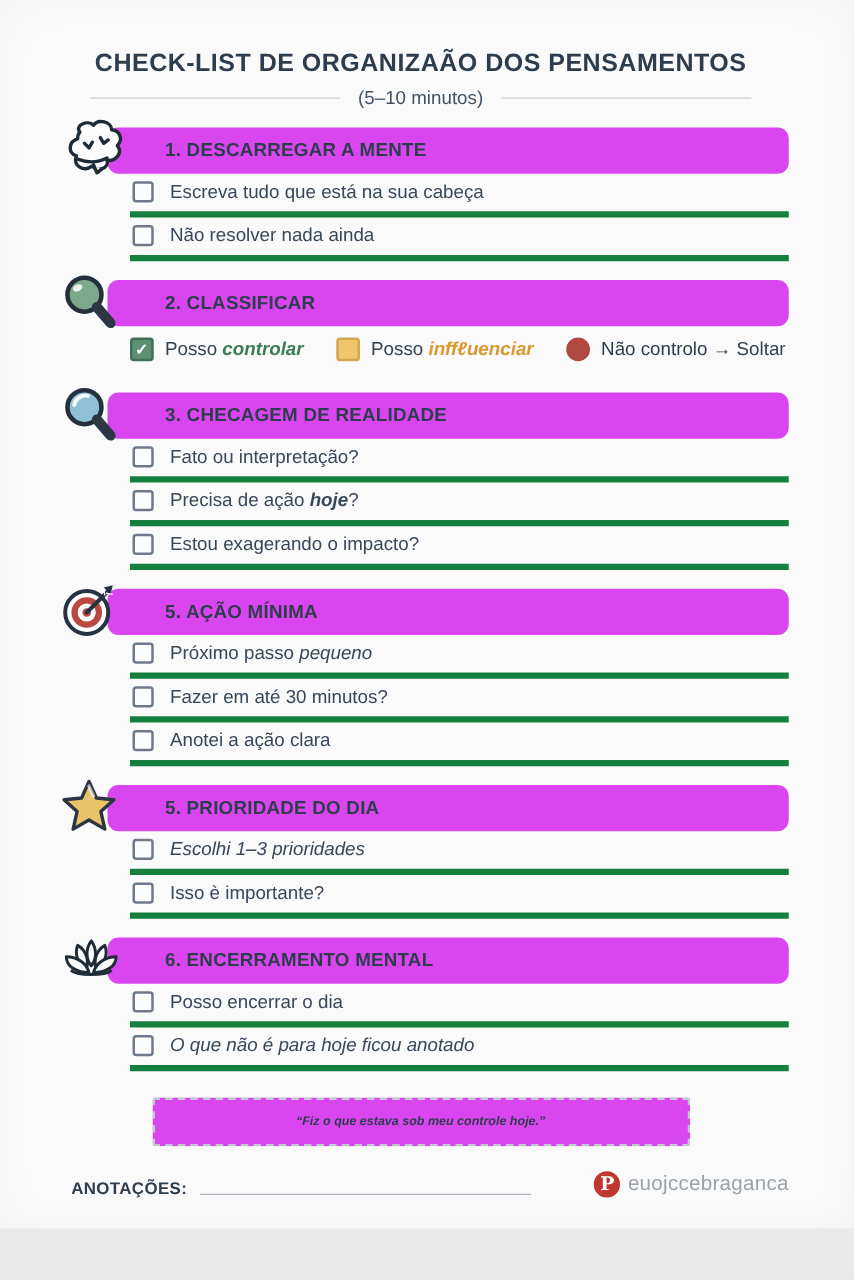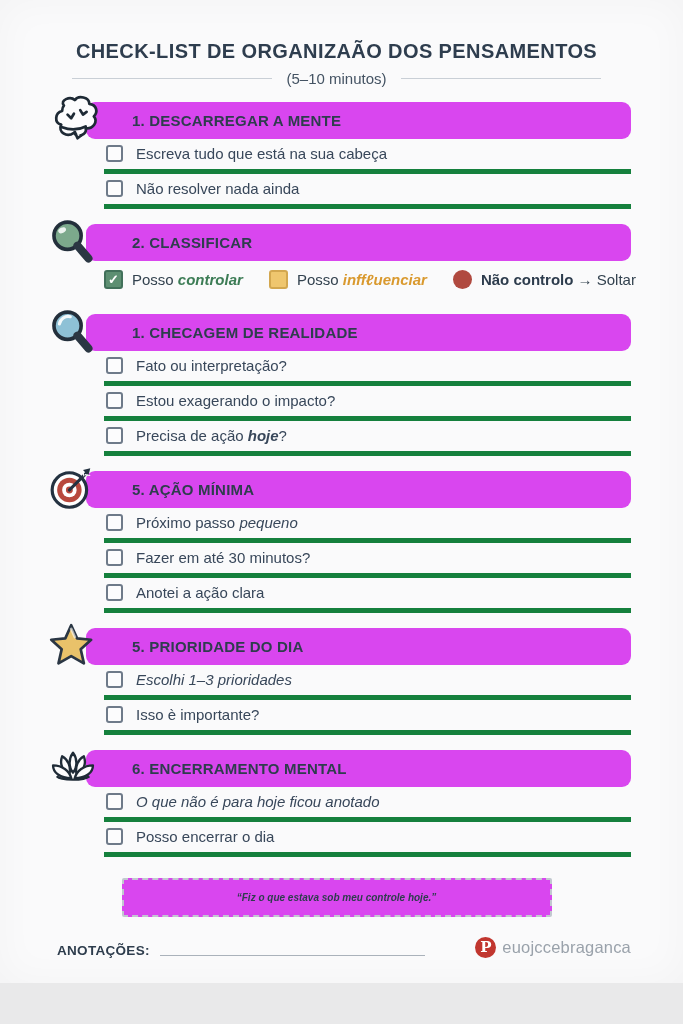--- a/index.html
+++ b/index.html
@@ -48,21 +48,21 @@
   .legend { margin-left:62px; display:flex; align-items:center; gap:26px; padding:9px 0 10px 0; }
   .legend-item { display:flex; align-items:center; gap:9px; font-size:15px; color:#33424f; white-space:nowrap; }
   .mark-check {
     width:19px; height:19px; border-radius:3px; background:#5d8f72; border:2px solid #41705a;
     color:#fff; font-size:13px; line-height:16px; text-align:center; font-weight:bold;
   }
   .mark-square { width:19px; height:19px; border-radius:3px; background:#efc66e; border:2px solid #d3a74f; }
   .mark-dot { width:19px; height:19px; border-radius:50%; background:#b0493f; }
   .t-green { color:#3c7c55; font-weight:bold; font-style:italic; }
   .t-orange { color:#d9992e; font-weight:bold; font-style:italic; }
-  .t-bold { font-weight:bold; color:#2d3c4d;text-align:right; }
+  .t-bold { font-weight:normal; color:#2d3c4d;text-align:right; }
 
   
   .quote-box {
     margin:21px auto 0 auto; width:430px;
     border:2px dashed #c2c8d0; background:#d946ef; border-radius:2px;
     padding:12px 10px; text-align:center;
     font-size:10px; font-weight:bold; font-style:italic; color:#2e3d4e;
   }
 
   
@@ -147,34 +147,34 @@
 
     <div class="section">
       <div class="sec-header">
         <span class="sec-icon">
           <svg viewBox="0 0 64 64">
             <circle cx="26" cy="24" r="15" fill="#8ec1d6" stroke="#232f3b" stroke-width="4"></circle>
             <path d="M17 22 a10 10 0 0 1 12 -8" fill="none" stroke="#fff" stroke-width="3.5" stroke-linecap="round" opacity="0.9"></path>
             <line x1="37" y1="35" x2="49" y2="49" stroke="#2b3743" stroke-width="9" stroke-linecap="round"></line>
           </svg>
         </span>
-        <span>1. CHECAGEM DE REALIDADE</span>
+        <span>3. CHECAGEM DE REALIDADE</span>
       </div>
       <div class="items">
         <div class="item">
           <span class="checkbox"></span>
           <span class="item-text">Fato ou interpretação?</span>
         </div>
         <div class="item">
           <span class="checkbox"></span>
+          <span class="item-text"><span>Precisa de ação </span><span class="em-bold-italic">hoje</span><span>?</span></span>
+        </div>
+        <div class="item">
+          <span class="checkbox"></span>
           <span class="item-text">Estou exagerando o impacto?</span>
-        </div>
-        <div class="item">
-          <span class="checkbox"></span>
-          <span class="item-text"><span>Precisa de ação </span><span class="em-bold-italic">hoje</span><span>?</span></span>
         </div>
       </div>
     </div>
 
     <div class="section">
       <div class="sec-header">
         <span class="sec-icon">
           <svg viewBox="0 0 64 64">
             <circle cx="28" cy="32" r="19" fill="#fff" stroke="#243241" stroke-width="3.5"></circle>
             <circle cx="28" cy="32" r="13.5" fill="#b8493e"></circle>
@@ -235,25 +235,25 @@
             <path d="M10 28 c0 8 8 14 20 14 c-2 -8 -10 -14 -20 -14 z"></path>
             <path d="M54 28 c0 8 -8 14 -20 14 c2 -8 10 -14 20 -14 z"></path>
             <path d="M14 40 c5 5 30 5 36 0" fill="none"></path>
           </svg>
         </span>
         <span>6. ENCERRAMENTO MENTAL</span>
       </div>
       <div class="items">
         <div class="item">
           <span class="checkbox"></span>
+          <span class="item-text">Posso encerrar o dia</span>
+        </div>
+        <div class="item">
+          <span class="checkbox"></span>
           <span class="item-text it">O que não é para hoje ficou anotado</span>
-        </div>
-        <div class="item">
-          <span class="checkbox"></span>
-          <span class="item-text">Posso encerrar o dia</span>
         </div>
       </div>
     </div>
 
     <div class="quote-box">“Fiz o que estava sob meu controle hoje.”</div>
 
     <div class="footer-row">
       <span class="notes-label">ANOTAÇÕES:</span>
       <span class="notes-line"></span>
       <span class="watermark">

